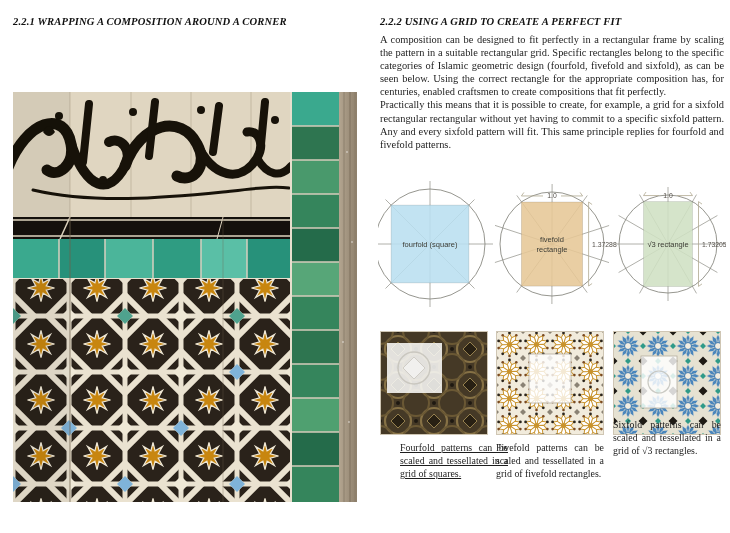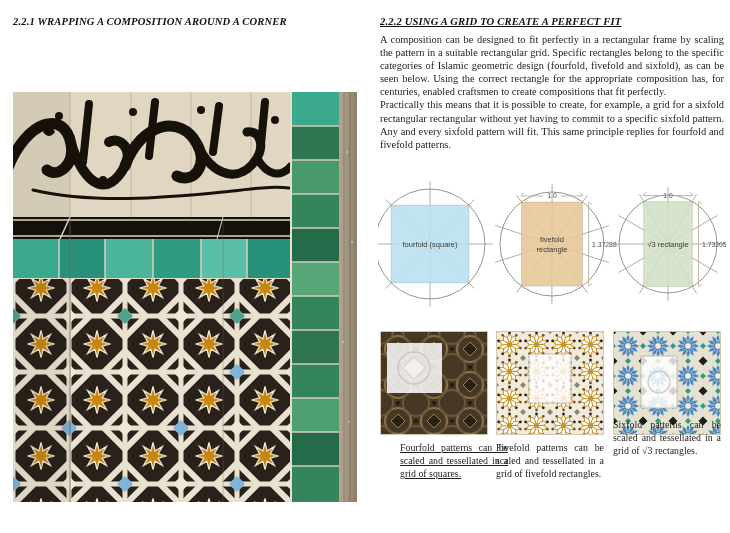--- a/index.html
+++ b/index.html
@@ -120,21 +120,21 @@
       <path d="M342,0 V410" stroke="rgba(120,105,88,.3)" stroke-width="1"></path>
       <g fill="rgba(255,255,255,.45)">
         <circle cx="334" cy="60" r="1"></circle>
           <circle cx="339" cy="150" r="1"></circle>
         <circle cx="330" cy="250" r="1"></circle>
           <circle cx="336" cy="330" r="1"></circle>
       </g>
     </svg>
   </figure>
 
-  <h2 class="sec abs" style="left:380px; top:16px; width:344px;text-decoration:underline;">2.2.2 USING A GRID TO CREATE A PERFECT FIT</h2>
+  <h2 class="sec abs" style="left:380px; top:16px; width:344px;">2.2.2 USING A GRID TO CREATE A PERFECT FIT</h2>
 
   <div class="body-text abs" style="left:380px; top:33px; width:344px;">
     <p>A composition can be designed to fit perfectly in a rectangular frame by scaling the pattern in a suitable rectangular grid. Specific rectangles belong to the specific categories of Islamic geometric design (fourfold, fivefold and sixfold), as can be seen below. Using the correct rectangle for the appropriate composition has, for centuries, enabled craftsmen to create compositions that fit perfectly.</p>
     <p>Practically this means that it is possible to create, for example, a grid for a sixfold rectangular rectangular without yet having to commit to a specific sixfold pattern. Any and every sixfold pattern will fit. This same principle replies for fourfold and fivefold patterns.</p>
   </div>
 
   <svg id="diagrams-svg" class="abs" style="left:378px; top:180px;" width="348" height="148" viewBox="0 0 348 148">
       <g>
         <path d="M-11.0,64.0 L115.0,64.0 M7.5,108.5 L96.5,19.5 M52.0,127.0 L52.0,1.0 M96.5,108.5 L7.5,19.5 " stroke="#9c9c94" stroke-width=".8" fill="none"></path>
         <circle cx="52" cy="64" r="55" fill="none" stroke="#8a8a82" stroke-width=".9"></circle>

